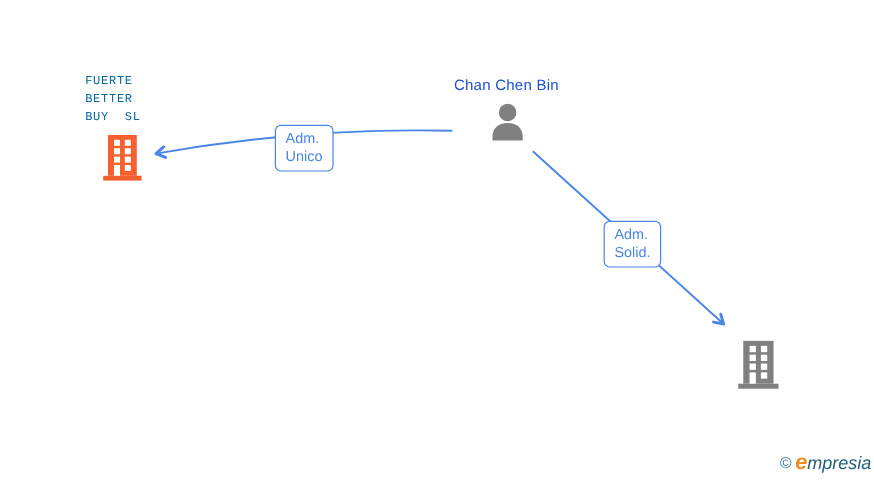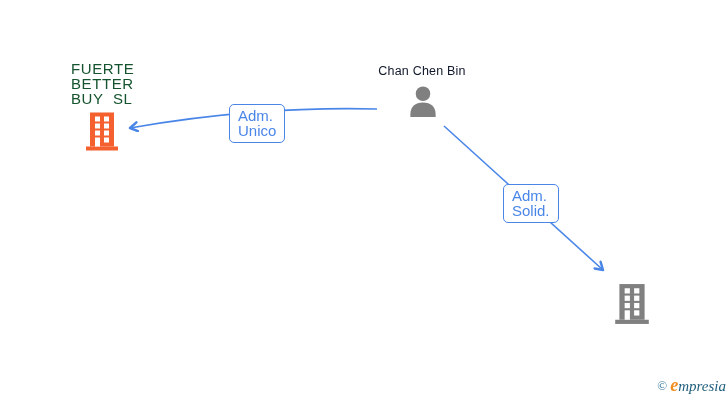--- a/index.html
+++ b/index.html
@@ -13,52 +13,53 @@
     font-family: "Liberation Sans", sans-serif;
   }
   .edges-svg {
     position: absolute;
     left: 0; top: 0;
     width: 728px; height: 400px;
   }
   .entity-name {
     position: absolute;
     white-space: pre;
-    color: #14532d;
-    font-size: 15px;
+    color: #0369a1;
+    font-size: 10px;
     line-height: 15px;
     letter-spacing: 0.6px;
+    font-family: Liberation Mono, monospace;
   }
   .person-name {
     position: absolute;
     white-space: pre;
-    color: #0f172a;
+    color: #1d4ed8;
     font-size: 12.5px;
     line-height: 15px;
     letter-spacing: 0.2px;
     text-align: center;
   }
   .node-icon { position: absolute; }
   .edge-label {
     position: absolute;
     white-space: pre;
     background: #ffffff;
     border: 1.5px solid #4a86e8;
     border-radius: 5px;
     color: #4a86e8;
-    font-size: 15px;
+    font-size: 12px;
     line-height: 15px;
     padding: 3px 8px 4px 8px;
     text-align: left;
   }
   .watermark {
     position: absolute;
     right: 2px;
     bottom: 4px;
-    font-family: Liberation Serif, serif;
+    font-family: Liberation Sans, sans-serif;
     font-style: italic;
     user-select: none;
   }
   .wm-copy {
     font-style: normal;
     color: #3a7da0;
     font-size: 13px;
     vertical-align: 1px;
     margin-right: 3px;
   }

